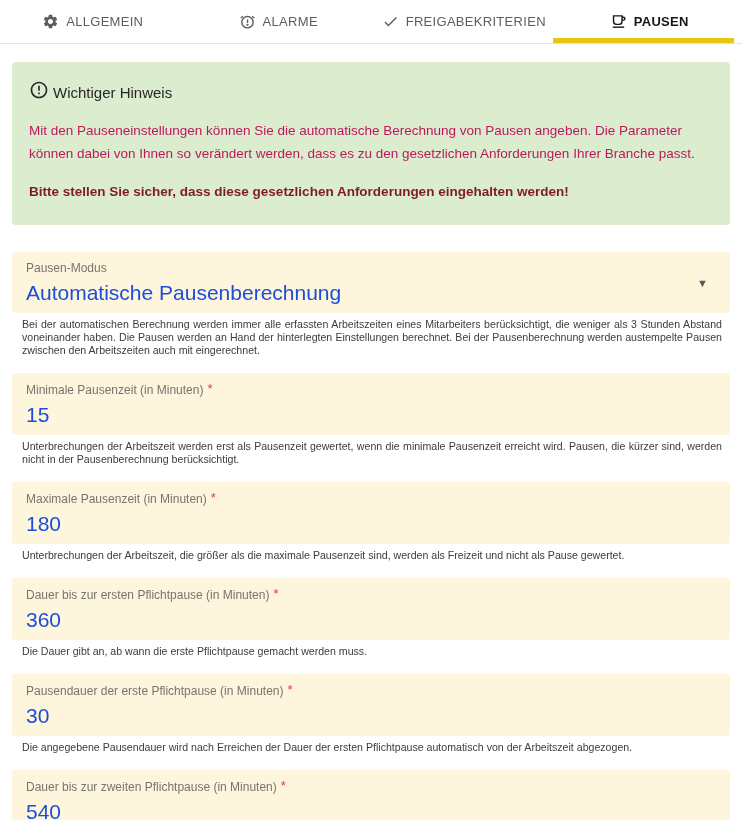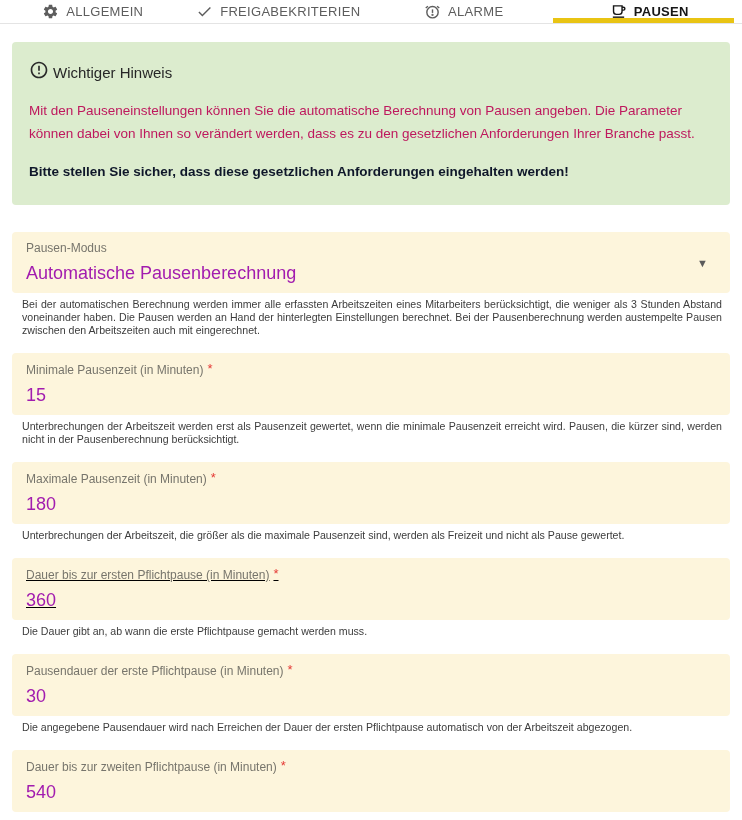--- a/index.html
+++ b/index.html
@@ -1,84 +1,84 @@
 <!DOCTYPE html>
 <html><head>
 <meta charset="utf-8">
 <style>
   * { margin: 0; padding: 0; box-sizing: border-box; }
   html, body { width: 742px; height: 820px; overflow: hidden; background: #fff;
     font-family: "Liberation Sans", sans-serif; }
 
   
-  .tabbar { position: relative; display: flex; height: 24px; width: 100%;
+  .tabbar { position: relative; display: flex; height: 44px; width: 100%;
     border-bottom: 1px solid #e4e4e4; background: #fff; }
   .tab { flex: 1 1 0; display: flex; align-items: center; justify-content: center;
     gap: 7px; cursor: pointer; color: #5d5d5d; font-size: 13px; font-weight: 500;
     letter-spacing: 0.3px; white-space: nowrap; }
   .tab.active { color: #161616; font-weight: 700; }
   .tab .ticon { display: inline-flex; width: 17px; height: 17px; }
   .tab .ticon svg { width: 17px; height: 17px; }
   .inkbar { position: absolute; left: 553px; width: 181px; height: 5px; bottom: 0; }
 
   
   .content { padding: 0 12px; }
 
   
   .notice { margin-top: 18px; border-radius: 4px; padding: 18px 17px 22px 17px; }
   .notice-head { display: flex; align-items: center; gap: 4px; margin-bottom: 15px; }
   .notice-head svg { width: 20px; height: 20px; flex: 0 0 auto; }
   .notice-title { font-size: 15px; color: #272727; }
   .notice-body { font-size: 13.5px; line-height: 23px; color: #be185d; }
   .notice-warning { margin-top: 16px; font-size: 13.5px; line-height: 22px;
-    font-weight: 700; color: #0f172a; }
+    font-weight: 700; color: #7f1d1d; }
 
   
   #fields { margin-top: 27px; }
   .group { margin-bottom: 16px; }
   .box { position: relative; border-radius: 4px; padding: 9px 40px 9px 14px; }
   .label-row { font-size: 12px; line-height: 15px; margin-bottom: 6px; color: #77756c; }
   .req { margin-left: 4px; font-size: 13px; position: relative; top: -1px; font-weight: 400; }
-  .fvalue { font-size: 18px; line-height: 22px; color: #a21caf; }
+  .fvalue { font-size: 21px; line-height: 22px; color: #1d4ed8; }
   .arrow { position: absolute; right: 22px; top: 50%; transform: translateY(-50%);
     font-size: 11px; color: #5b5b5b; line-height: 1; }
   .help { margin: 5px 8px 0 10px; font-size: 10.6px; line-height: 13px;
     color: #3c3c3c; text-align: justify; }
 </style>
 </head>
 <body>
 
 <div class="tabbar">
   <div class="tab">
     <span class="ticon">
       <svg viewBox="0 0 24 24" fill="#5d5d5d">
           <path d="M19.14 12.94c.04-.3.06-.61.06-.94 0-.32-.02-.64-.07-.94l2.03-1.58c.18-.14.23-.41.12-.61l-1.92-3.32c-.12-.22-.37-.29-.59-.22l-2.39.96c-.5-.38-1.03-.7-1.62-.94l-.36-2.54c-.04-.24-.24-.41-.48-.41h-3.84c-.24 0-.43.17-.47.41l-.36 2.54c-.59.24-1.13.57-1.62.94l-2.39-.96c-.22-.08-.47 0-.59.22L2.74 8.87c-.12.21-.08.47.12.61l2.03 1.58c-.05.3-.09.63-.09.94s.02.64.07.94l-2.03 1.58c-.18.14-.23.41-.12.61l1.92 3.32c.12.22.37.29.59.22l2.39-.96c.5.38 1.03.7 1.62.94l.36 2.54c.05.24.24.41.48.41h3.84c.24 0 .44-.17.47-.41l.36-2.54c.59-.24 1.13-.56 1.62-.94l2.39.96c.22.08.47 0 .59-.22l1.92-3.32c.12-.22.07-.47-.12-.61l-2.01-1.58zM12 15.6c-1.98 0-3.6-1.62-3.6-3.6s1.62-3.6 3.6-3.6 3.6 1.62 3.6 3.6-1.62 3.6-3.6 3.6z"></path>
         </svg>
     </span>
     <span class="tlabel">ALLGEMEIN</span>
   </div>
   <div class="tab">
     <span class="ticon">
-      <svg viewBox="0 0 24 24" fill="#5d5d5d">
-          <path d="M9 16.17L4.83 12l-1.42 1.41L9 19 21 7l-1.41-1.41z"></path>
-        </svg>
-    </span>
-    <span class="tlabel">FREIGABEKRITERIEN</span>
-  </div>
-  <div class="tab">
-    <span class="ticon">
       <svg viewBox="0 0 24 24" fill="none" stroke="#5d5d5d" stroke-width="2">
         <circle cx="12" cy="13" r="8"></circle>
         <line x1="12" y1="9" x2="12" y2="14"></line>
         <circle cx="12" cy="16.8" r="0.6" fill="#5d5d5d"></circle>
         <line x1="5.5" y1="4.5" x2="2.5" y2="7"></line>
         <line x1="18.5" y1="4.5" x2="21.5" y2="7"></line>
       </svg>
     </span>
     <span class="tlabel">ALARME</span>
+  </div>
+  <div class="tab">
+    <span class="ticon">
+      <svg viewBox="0 0 24 24" fill="#5d5d5d">
+          <path d="M9 16.17L4.83 12l-1.42 1.41L9 19 21 7l-1.41-1.41z"></path>
+        </svg>
+    </span>
+    <span class="tlabel">FREIGABEKRITERIEN</span>
   </div>
   <div class="tab active">
     <span class="ticon">
       <svg viewBox="0 0 24 24" fill="none" stroke="#161616" stroke-width="2">
         <path d="M5 4 h12 v8 a4 4 0 0 1 -4 4 h-4 a4 4 0 0 1 -4 -4 z"></path>
         <path d="M17 6 h2 a2 2 0 0 1 2 2 v0 a2 2 0 0 1 -2 2 h-2"></path>
         <line x1="4" y1="20" x2="20" y2="20"></line>
       </svg>
     </span>
     <span class="tlabel">PAUSEN</span>
@@ -129,21 +129,21 @@
       <div class="label-row">
         <span class="flabel">Maximale Pausenzeit (in Minuten)</span><span class="req" style="color: rgb(229, 57, 53);">*</span>
       </div>
       <div class="fvalue">180</div>
 
     </div>
     <div class="help">Unterbrechungen der Arbeitszeit, die größer als die maximale Pausenzeit sind, werden als Freizeit und nicht als Pause gewertet.</div>
   </div>
 
   <div class="group">
-    <div class="box" style="background: rgb(253, 245, 220); text-decoration: underline;">
+    <div class="box" style="background: rgb(253, 245, 220);">
       <div class="label-row">
         <span class="flabel">Dauer bis zur ersten Pflichtpause (in Minuten)</span><span class="req" style="color: rgb(229, 57, 53);">*</span>
       </div>
       <div class="fvalue">360</div>
 
     </div>
     <div class="help">Die Dauer gibt an, ab wann die erste Pflichtpause gemacht werden muss.</div>
   </div>
 
   <div class="group">

